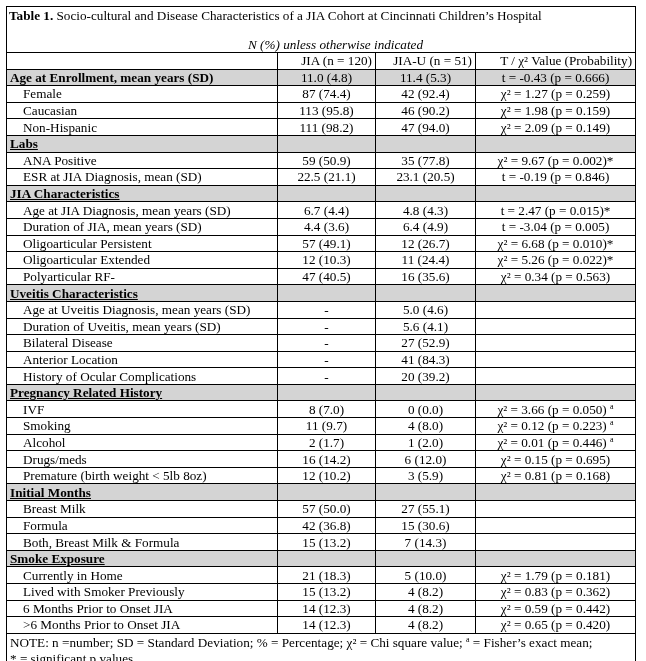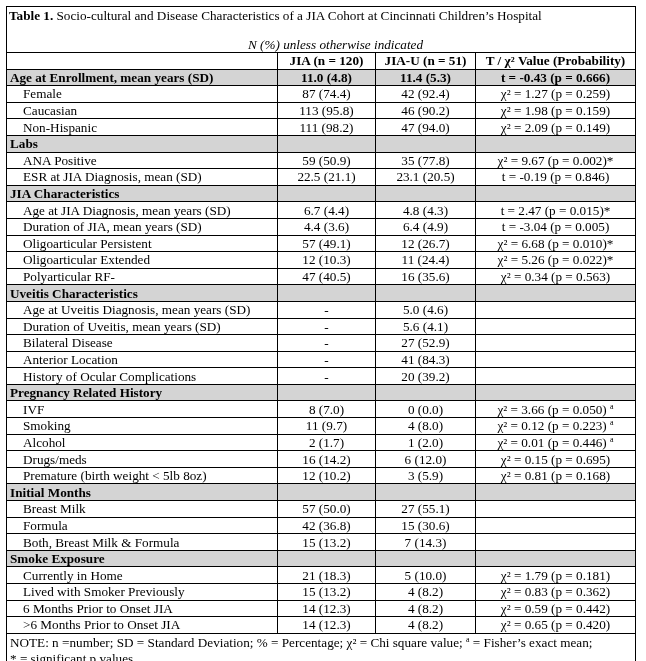--- a/index.html
+++ b/index.html
@@ -10,28 +10,28 @@
     font-size: 13.2px; line-height: 15px;
   }
   td, th { border: 1px solid #000; padding: 0 3px; height: 15.6px; white-space: nowrap; overflow: hidden; }
   col.c-label { width: 271px; }
   col.c-jia { width: 98px; }
   col.c-jiau { width: 100px; }
   col.c-stat { width: 160px; }
   .title-cell { text-align: left; padding: 1px 3px 0 2px; height: auto; border-bottom: 1px solid #000; }
   .title-line { display: block; }
   .subtitle { display: block; text-align: center; font-style: italic; padding-left: 30px; margin-top: 14px; }
-  th { font-weight: bold; text-align: center; }
+  th { font-weight: normal; text-align: right; }
   .section td { background: #d4d4d4; font-weight: bold; }
-  .section td.sec-label { padding-left: 3px; }
+  .section td.sec-label { padding-left: 3px; text-decoration: underline; }
   .row td.lab { padding-left: 16px; text-align: left; }
   .row td.num { text-align: center; }
   .row.bold td { background: #d4d4d4; font-weight: bold; }
   .row.bold td.lab { padding-left: 3px; }
-  .row.bold td.num { font-weight: bold; }
+  .row.bold td.num { font-weight: normal; }
   .note-cell { text-align: left; white-space: normal; padding: 1px 3px 2px 3px; line-height: 16px; height: auto; }
   sup { font-size: 8px; line-height: 0; vertical-align: 5px; }
 </style>
 </head>
 <body>
 
 <table>
   <colgroup>
     <col class="c-label">
       <col class="c-jia">

